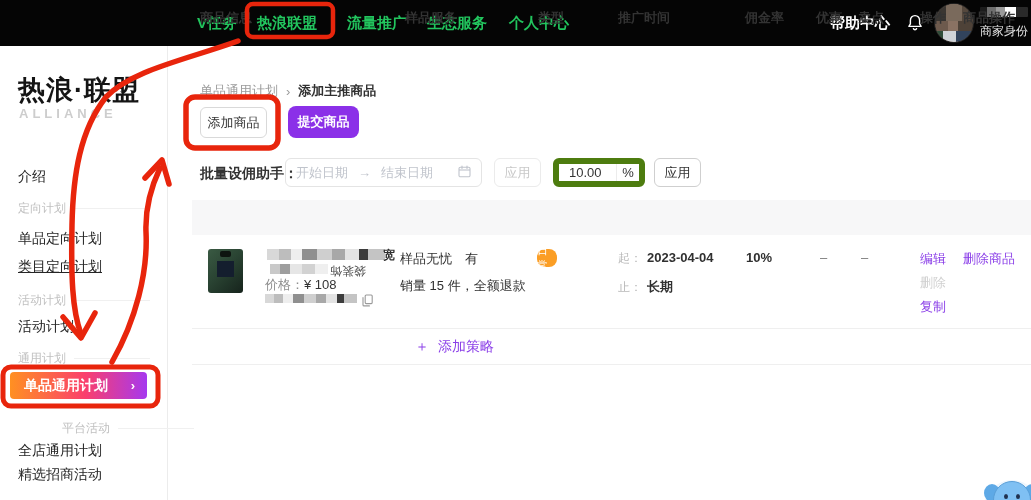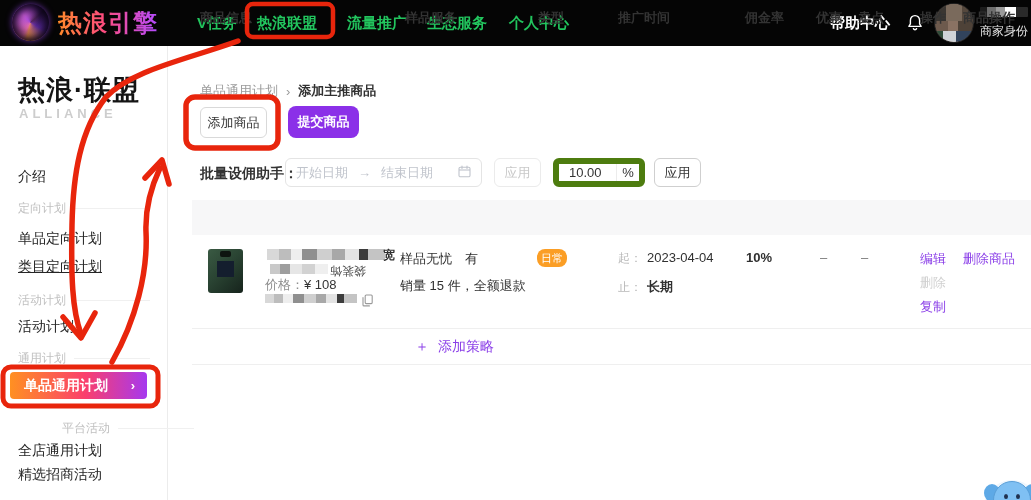--- a/index.html
+++ b/index.html
@@ -94,21 +94,21 @@
   .mosaic { background:linear-gradient(90deg,
       #d8d8d8 0 10%, #bdbdbd 10% 20%, #eeeeee 20% 30%, #8f8f8f 30% 42%,
       #cfcfcf 42% 55%, #a8a8a8 55% 66%, #e3e3e3 66% 78%, #3c3c3c 78% 86%, #c4c4c4 86% 100%); }
   .mosaic2 { background:linear-gradient(90deg,
       #c9c9c9 0 18%, #9e9e9e 18% 34%, #e6e6e6 34% 55%, #d2d2d2 55% 78%, #efefef 78% 100%); }
   .frag { position:absolute; font-size:12px; color:#4a4a4a; }
   .price-line { position:absolute; left:265px; top:276px; font-size:13px; }
   .price-line .lbl { color:#8f8f8f; }
   .price-line .val { color:#333; }
   .copy-ic { position:absolute; left:362px; top:293px; width:11px; height:13px; }
-  .badge { position:absolute; left:537px; top:249px; width:30px; height:18px; background:#fb9e25;
+  .badge { position:absolute; left:537px; top:249px; width:20px; height:18px; background:#fb9e25;
     border-radius:8px; color:#fff; font-size:11px; display:flex; align-items:center; justify-content:center; }
   .tlabel { color:#b8b8b8; font-size:12px; margin-right:5px; }
   .link { color:#8b3fe8; cursor:pointer; }
   .link-dis { color:#d0d0d0; cursor:default; }
   .divider { position:absolute; left:192px; width:839px; height:1px; background:#efefef; }
   .add-strategy { position:absolute; left:415px; top:338px; font-size:14px; color:#8b3fe8;
     cursor:pointer; display:flex; gap:9px; align-items:center; }
 
   
   .mascot { position:absolute; left:982px; top:476px; width:60px; height:24px; overflow:hidden; }
@@ -118,24 +118,20 @@
     background:#7fc0f3; border:1px solid #5a9fd8; }
   .mascot .eye { position:absolute; top:18px; width:4px; height:5px; border-radius:50%; background:#20314f; }
 
   
   .annot { position:absolute; left:0; top:0; width:1031px; height:500px; pointer-events:none; }
 </style>
 </head>
 <body>
 
 <div class="topnav">
-  <div class="logo-wrap">
-    <div class="logo-orb"></div>
-    <div class="logo-text">热浪引擎</div>
-  </div>
   <div class="nav-item" style="left:197px;">V任务</div>
   <div class="nav-item" style="left:257px;">热浪联盟</div>
   <div class="nav-item" style="left:347px;">流量推广</div>
   <div class="nav-item" style="left:427px;">生态服务</div>
   <div class="nav-item" style="left:509px;">个人中心</div>
 
   <div class="nav-right-link" style="left:830px;">帮助中心</div>
   <div class="bell">
     <svg width="20" height="20" viewBox="0 0 20 20" fill="none">
       <path d="M10 2.6c-2.9 0-4.6 2.2-4.6 4.8v3.4l-1.5 2.6h12.2l-1.5-2.6V7.4c0-2.6-1.7-4.8-4.6-4.8z" stroke="#fff" stroke-width="1.4" stroke-linejoin="round"></path>
@@ -249,21 +245,21 @@
       <path d="M1 3.6v7.3a1 1 0 0 0 1 1h5.4" stroke="#9a9a9a" stroke-width="1.1" stroke-linecap="round"></path>
     </svg>
   </div>
 
   <div class="cell" style="left:400px; top:250px;">样品无忧　有</div>
   <div class="cell" style="left:400px; top:277px;">销量 15 件，全额退款</div>
 
   <div class="badge">日常</div>
 
   <div class="cell" style="left:618px; top:250px;">
-    <span class="tlabel">起：</span><span style="font-weight:400;">2023-04-04</span>
+    <span class="tlabel">起：</span><span style="font-weight:700;">2023-04-04</span>
   </div>
   <div class="cell" style="left:618px; top:278px;">
     <span class="tlabel">止：</span><span style="font-weight:600;">长期</span>
   </div>
 
   <div class="cell" style="left:746px; top:250px; font-weight:600;">10%</div>
   <div class="cell" style="left:820px; top:250px; color:#7a7a7a;">–</div>
   <div class="cell" style="left:861px; top:250px; color:#7a7a7a;">–</div>
 
   <div class="cell link" style="left:920px; top:250px;">编辑</div>

